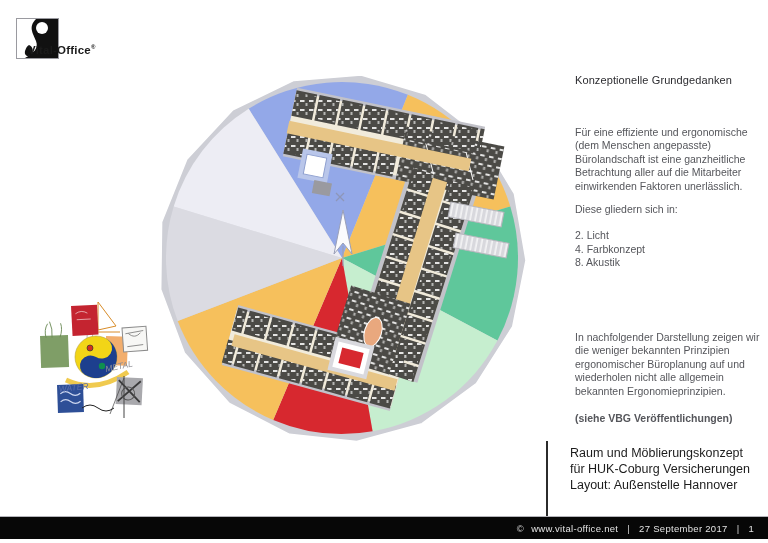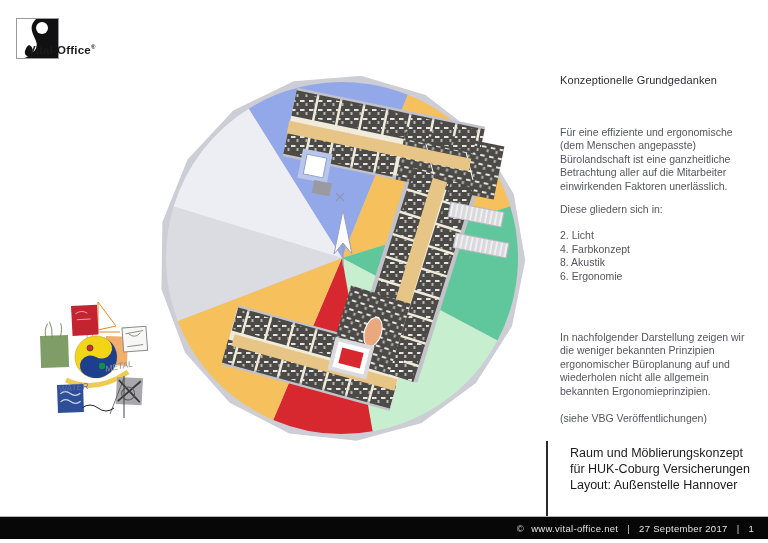--- a/index.html
+++ b/index.html
@@ -10,28 +10,28 @@
   
   .logo{position:absolute;left:16px;top:18px;width:120px;height:44px;}
   .logo svg{position:absolute;left:0;top:0;}
   .logo .wordmark{
     position:absolute;left:12px;top:26px;font-size:11.5px;font-weight:bold;
     color:#1a1a1a;letter-spacing:.2px;white-space:nowrap;
   }
   .logo .wordmark sup{font-size:6px;}
   
   .rcol{position:absolute;left:560px;top:0;width:192px;color:#55565b;}
-  .rcol .block{position:absolute;left:0;width:192px;}
+  .rcol .block{position:absolute;left:15px;width:192px;}
   .heading{top:74px;font-size:11px;color:#2c2c30;letter-spacing:.1px;}
   .para1{top:116px;font-size:10.5px;line-height:13.4px;margin-top:10px;}
   .list-intro{top:203px;font-size:10.5px;}
   .nlist{top:229px;font-size:10.5px;line-height:13.6px;}
   .nlist div{margin:0;}
   .para2{top:331px;font-size:10.5px;line-height:13.4px;}
-  .para2-note{top:412px;font-size:10.5px;}
+  .para2-note{top:412px;font-size:10.5px;font-weight:bold;}
   
   .title-block{
     position:absolute;left:546px;top:441px;width:210px;height:76px;
     border-left:2px solid #2b2b2b;padding-left:22px;box-sizing:border-box;
     font-size:12.5px;line-height:16px;color:#1c1c1c;padding-top:4px;
   }
   
   .footer-line{position:absolute;left:0;top:516px;width:768px;height:1px;background:#b4b4ba;}
   .footer{
     position:absolute;left:0;top:517px;width:768px;height:22px;background:#070707;
@@ -213,21 +213,20 @@
   </div>
 
   <div class="rcol">
     <div class="block heading">Konzeptionelle Grundgedanken</div>
     <div class="block para1">Für eine effiziente und ergonomische (dem Menschen angepasste) Bürolandschaft ist eine ganzheitliche Betrachtung aller auf die Mitarbeiter einwirkenden Faktoren unerlässlich.</div>
     <div class="block list-intro">Diese gliedern sich in:</div>
     <div class="block nlist">
       <div>2. Licht</div>
       <div>4. Farbkonzept</div>
       <div>8. Akustik</div>
-      <div>6. Ergonomie</div>
     </div>
     <div class="block para2">In nachfolgender Darstellung zeigen wir die weniger bekannten Prinzipien ergonomischer Büroplanung auf und wiederholen nicht alle allgemein bekannten Ergonomieprinzipien.</div>
     <div class="block para2-note">(siehe VBG Veröffentlichungen)</div>
   </div>
 
   <div class="title-block">
     <div>Raum und Möblierungskonzept</div>
     <div>für HUK-Coburg Versicherungen</div>
     <div>Layout: Außenstelle Hannover</div>
   </div>

